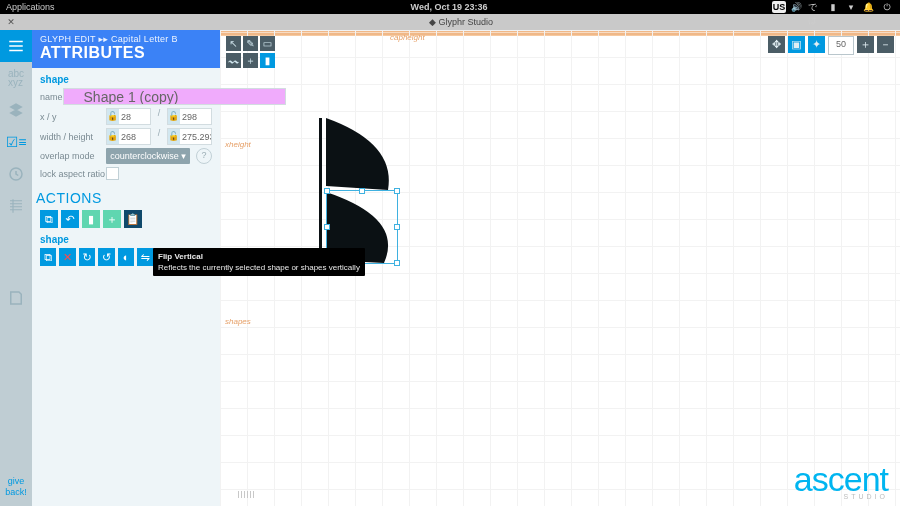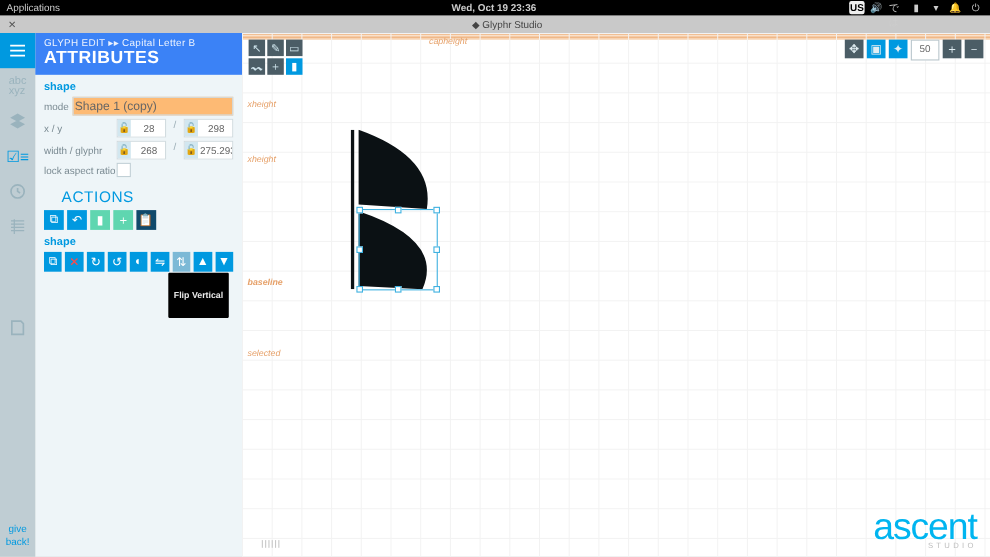--- a/index.html
+++ b/index.html
@@ -27,45 +27,45 @@
                 color:#0099e0;font-size:9px;line-height:11px}
 
 #panel{position:absolute;top:30px;left:32px;width:188px;bottom:0;background:#eef5f8;
        z-index:25;box-sizing:border-box}
 #phead{background:#3b82f6;color:#fff;padding:4px 8px 6px}
 #phead .crumb{font-size:9px;opacity:.9;letter-spacing:.3px}
 #phead .title{font-size:16px;font-weight:700;letter-spacing:.5px}
 .psec{font-size:10px;color:#0099e0;margin:6px 8px 3px;font-weight:600}
 .prow{display:flex;align-items:center;margin:3px 8px;font-size:9px;color:#7a8a92}
 .prow .lbl{width:66px}
-.prow input.txt{flex:1;height:15px;border:1px solid #d2dce0;background:#fdba74;
-                font-size:11px;padding:0 1px;color:#666}
+.prow input.txt{flex:1;height:15px;border:1px solid #d2dce0;background:#f0abfc;
+                font-size:14px;padding:0 20px;color:#666}
 .prow .numwrap{flex:1;display:flex;gap:4px}
 .nfield{flex:1;display:flex;border:1px solid #d2dce0;background:#fff;height:15px}
 .nfield .lock{width:12px;background:#d2e7f0;text-align:center;font-size:9px;color:#8aa9b5;
               line-height:15px}
-.nfield input{flex:1;border:0;font-size:9px;text-align:center;padding-right:0;width:10px;
+.nfield input{flex:1;border:0;font-size:9px;text-align:left;padding-right:0;width:10px;
               color:#666}
 .slash{width:8px;text-align:center;color:#9badb5}
 .selectish{flex:1;height:16px;background:#8ea4ad;color:#fff;font-size:9px;
            display:flex;align-items:center;justify-content:center;border-radius:1px}
 .info{width:14px;height:14px;border:1px solid #c1d0d6;border-radius:50%;margin-left:6px;
       line-height:13px;text-align:center;color:#9badb5}
 .chk{width:11px;height:11px;border:1px solid #c1d0d6;background:#fff}
 
-.ahd{color:#0099e0;font-size:14px;margin:10px 24px 4px;letter-spacing:.5px}
+.ahd{color:#0099e0;font-size:14px;margin:10px 4px 4px;letter-spacing:.5px}
 .arow{display:flex;gap:3px;margin:0 8px 5px}
 .abtn{width:18px;height:18px;background:#0099e0;color:#fff;display:flex;align-items:center;
       justify-content:center;font-size:11px;cursor:pointer}
 .abtn.mint{background:#5fd6b0}
 .abtn.navy{background:#10496b}
 .abtn.hil{background:#7cb9d6}
 
 #tip{position:absolute;background:#000;color:#e8e8e8;font-size:8px;line-height:11px;
-     padding:15px 5px;border-radius:1px;z-index:60;white-space:nowrap}
+     padding:3px 5px;border-radius:1px;z-index:60;white-space:nowrap}
 #tip .t{font-weight:700}
 
 #canvas{position:absolute;top:30px;left:220px;right:0;bottom:0;background:#fff;
         overflow:hidden;z-index:10}
 .gh{left:0;right:0;border-top:1px solid #f0b888;height:0}
 .gv{top:0;bottom:0;border-left:1px solid #f0b888;width:0}
 .gh.faint{border-top-color:#f8dcc4}
 .gh.desc{border-top-color:#f6c9a0}
 .glabel{position:absolute;font-style:italic;color:#e6a068;font-size:8px}
 
@@ -161,54 +161,59 @@
     <div class="crumb">
       <span>GLYPH EDIT</span>
       <span>  ▸▸  </span>
       <span>Capital Letter B</span>
     </div>
     <div class="title">ATTRIBUTES</div>
   </div>
 
   <div class="psec">shape</div>
   <div class="prow">
-      <div class="lbl">mode</div>
+      <div class="lbl">name</div>
     <input class="txt" value="Shape 1 (copy)" style="">
     </div>
 
   <div class="prow">
       <div class="lbl">x  /  y</div>
     <div class="numwrap">
       <div class="nfield">
           <span class="lock">🔓</span>
         <input value="28" style="">
         </div>
       <div class="slash">/</div>
       <div class="nfield">
           <span class="lock">🔓</span>
         <input value="298" style="">
         </div>
     </div>
     </div>
 
   <div class="prow">
-      <div class="lbl">width  /  glyphr</div>
+      <div class="lbl">width  /  height</div>
     <div class="numwrap">
       <div class="nfield">
           <span class="lock">🔓</span>
         <input value="268" style="">
         </div>
       <div class="slash">/</div>
       <div class="nfield">
           <span class="lock">🔓</span>
         <input value="275.293" style="">
         </div>
     </div>
     </div>
 
+  <div class="prow">
+      <div class="lbl">overlap mode</div>
+    <div class="selectish">counterclockwise  ▾</div>
+    <div class="info">?</div>
+    </div>
 
   <div class="prow">
       <div class="lbl">lock aspect ratio</div>
     <div class="chk"></div>
     </div>
 
   <div class="ahd">ACTIONS</div>
   <div class="arow">
     <div class="abtn">⧉</div>
     <div class="abtn">↶</div>
@@ -226,37 +231,38 @@
     <div class="abtn">◐</div>
     <div class="abtn">⇋</div>
     <div class="abtn hil">⇅</div>
     <div class="abtn">▲</div>
     <div class="abtn">▼</div>
   </div>
 </div>
 
 <div id="tip" style="left:153px;top:248px">
   <div class="t">Flip Vertical</div>
+  <div>Reflects the currently selected shape or shapes vertically</div>
 </div>
 
 <div id="canvas">
   <div class="grid"></div>
 
   <div class="gv" style="left:96px"></div>
   <div class="gh faint" style="top:9px"></div>
   <div class="gh" style="top:68px"></div>
   <div class="gh faint" style="top:118px"></div>
   <div class="gh" style="top:231px;border-top-width:2px"></div>
   <div class="gh desc" style="top:295px"></div>
 
   <span class="glabel" style="left:5px;top:60px">xheight</span>
   <span class="glabel" style="left:170px;top:3px">capheight</span>
   <span class="glabel" style="left:5px;top:110px">xheight</span>
   <span class="glabel" style="left:5px;top:222px;font-weight:600">baseline</span>
-  <span class="glabel" style="left:5px;top:287px">selected</span>
+  <span class="glabel" style="left:5px;top:287px">shapes</span>
 
   <div id="glyph" style="left:96px;top:88px">
     <svg width="90" height="145" viewBox="0 0 90 145">
       <path d="M6 0 V145 H3 V0 Z
                M10 0 Q80 25 72 72 L10 68 Z
                M10 74 Q88 100 68 145 L10 142 Z" fill="#0b1114"></path>
     </svg>
   </div>
 
   <div id="sel" style="left:106px;top:160px;width:70px;height:72px">

